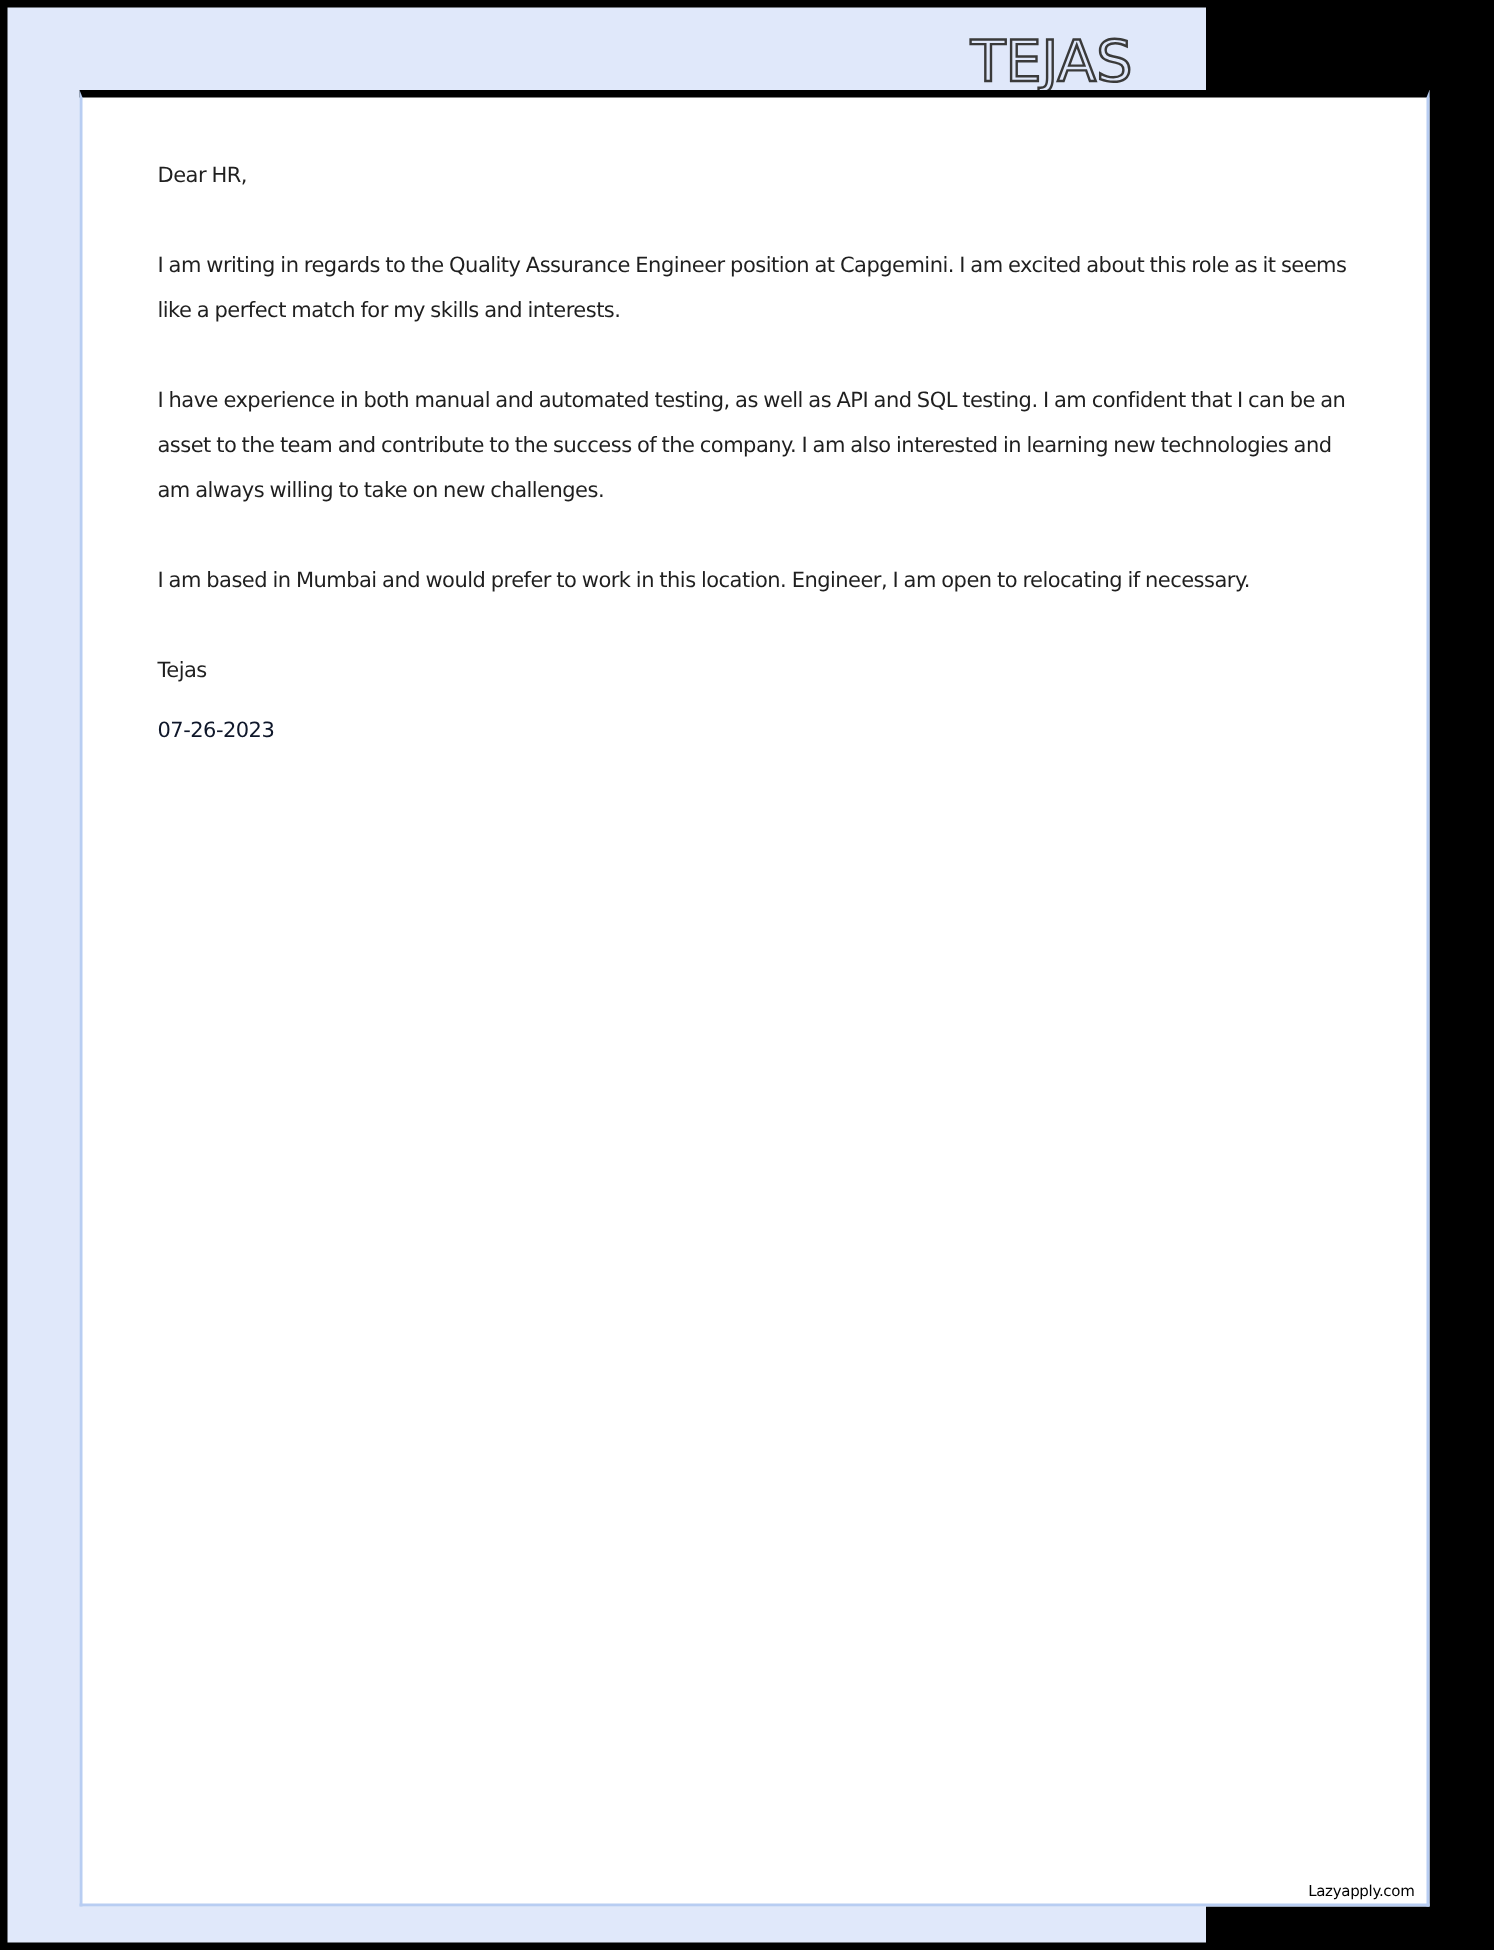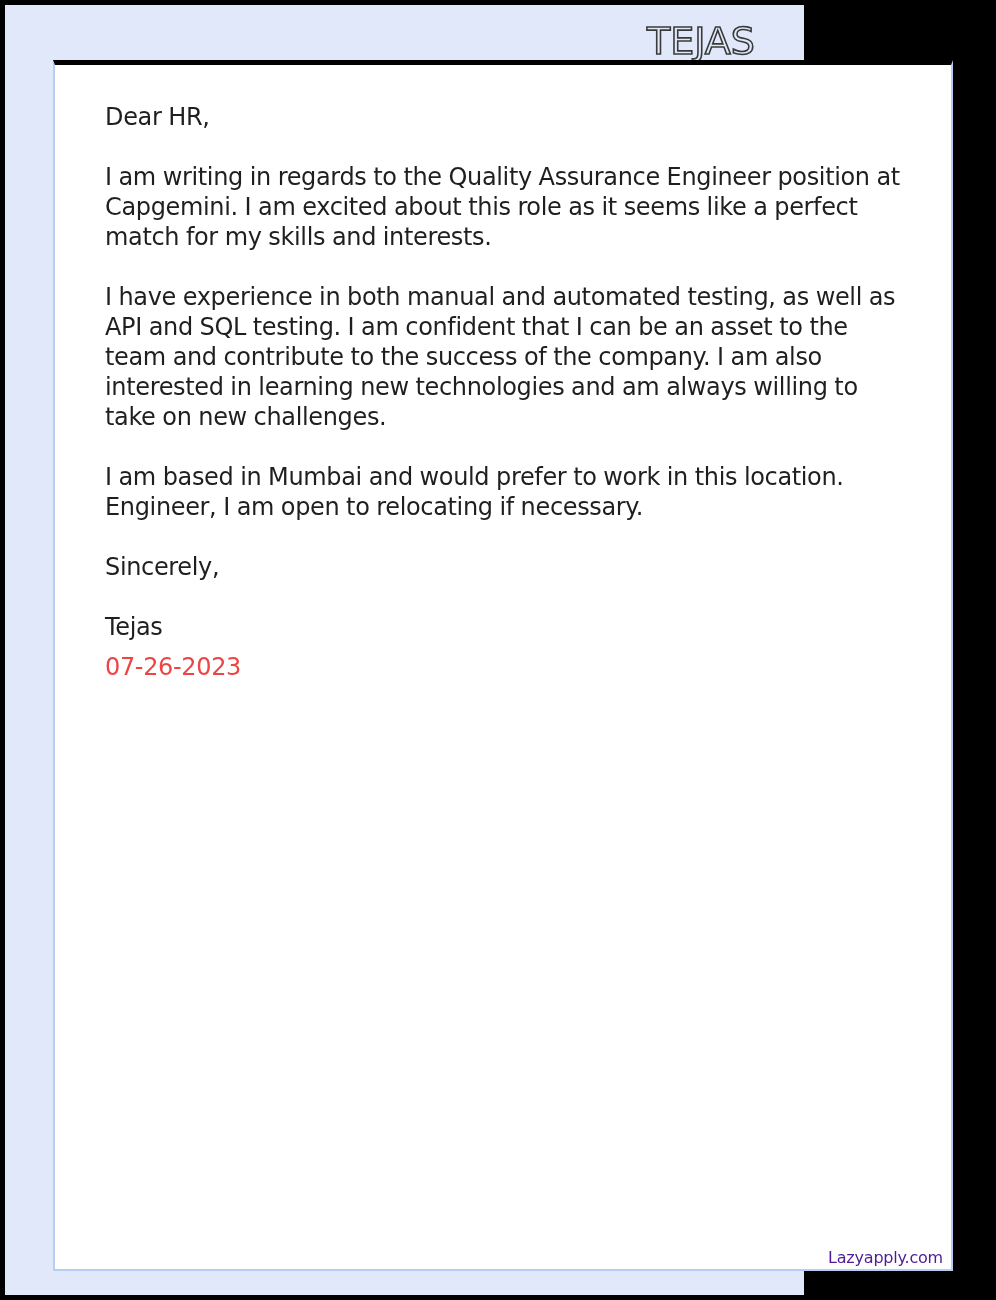--- a/index.html
+++ b/index.html
@@ -47,58 +47,57 @@
       border-right: 2px solid #b8cdf2;
       border-bottom: 2px solid #b8cdf2;
       box-sizing: content-box;
     }
     .letter {
       position: absolute;
       left: 50px;
       top: 37px;
       width: 800px;
       font-family: "DejaVu Sans", sans-serif;
-      font-size: 24px;
+      font-size: 14px;
       line-height: 30px;
       color: #1f1f1f;
       letter-spacing: -0.35px;
       word-spacing: -0.5px;
     }
     .letter p {
       margin: 0 0 30px 0;
     }
     .letter p.signature-name {
       margin: 0 0 10px 0;
     }
     .letter .date {
-      color: #ef4444;
+      color: #0f172a;
       margin: 0;
     }
     .footer-brand {
       position: absolute;
       right: 8px;
       bottom: 2px;
       font-family: "DejaVu Sans", sans-serif;
-      font-size: 16px;
-      color: #4c1d95;
+      font-size: 10px;
+      color: #000000;
       letter-spacing: -0.2px;
     }
   </style>
 </head>
 <body>
 
 <div class="frame">
   <h1 class="brand-title">TEJAS</h1>
 
   <div class="page">
     <div class="letter">
       <p>Dear HR,</p>
       <p>I am writing in regards to the Quality Assurance Engineer position at Capgemini. I am excited about this role as it seems like a perfect match for my skills and interests.</p>
       <p>I have experience in both manual and automated testing, as well as API and SQL testing. I am confident that I can be an asset to the team and contribute to the success of the company. I am also interested in learning new technologies and am always willing to take on new challenges.</p>
       <p>I am based in Mumbai and would prefer to work in this location. Engineer, I am open to relocating if necessary.</p>
-      <p>Sincerely,</p>
       <p class="signature-name">Tejas</p>
       <p class="date">07-26-2023</p>
     </div>
 
     <div class="footer-brand">Lazyapply.com</div>
   </div>
 </div>
 
 </body></html>

